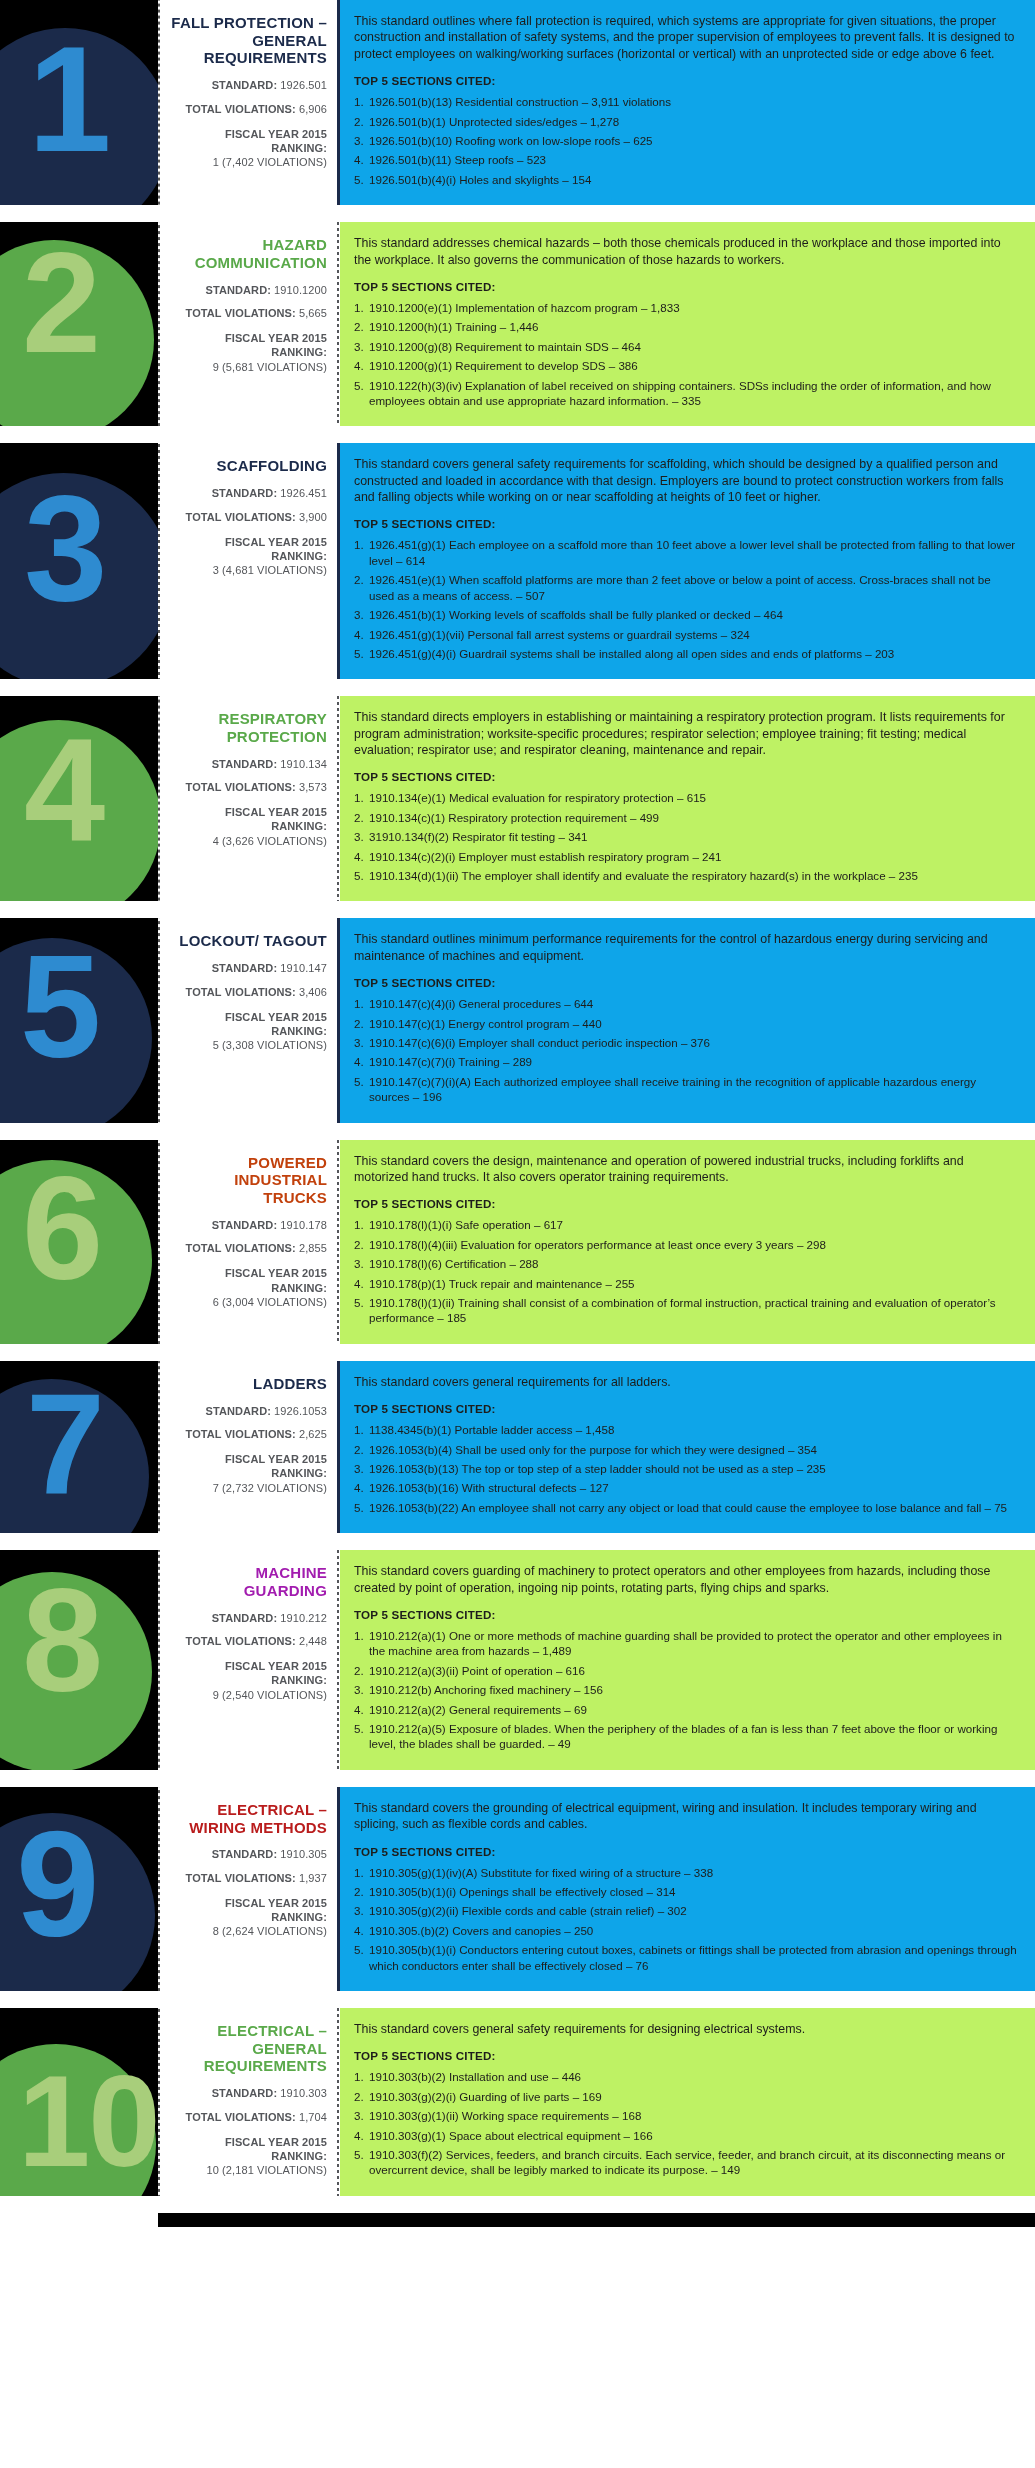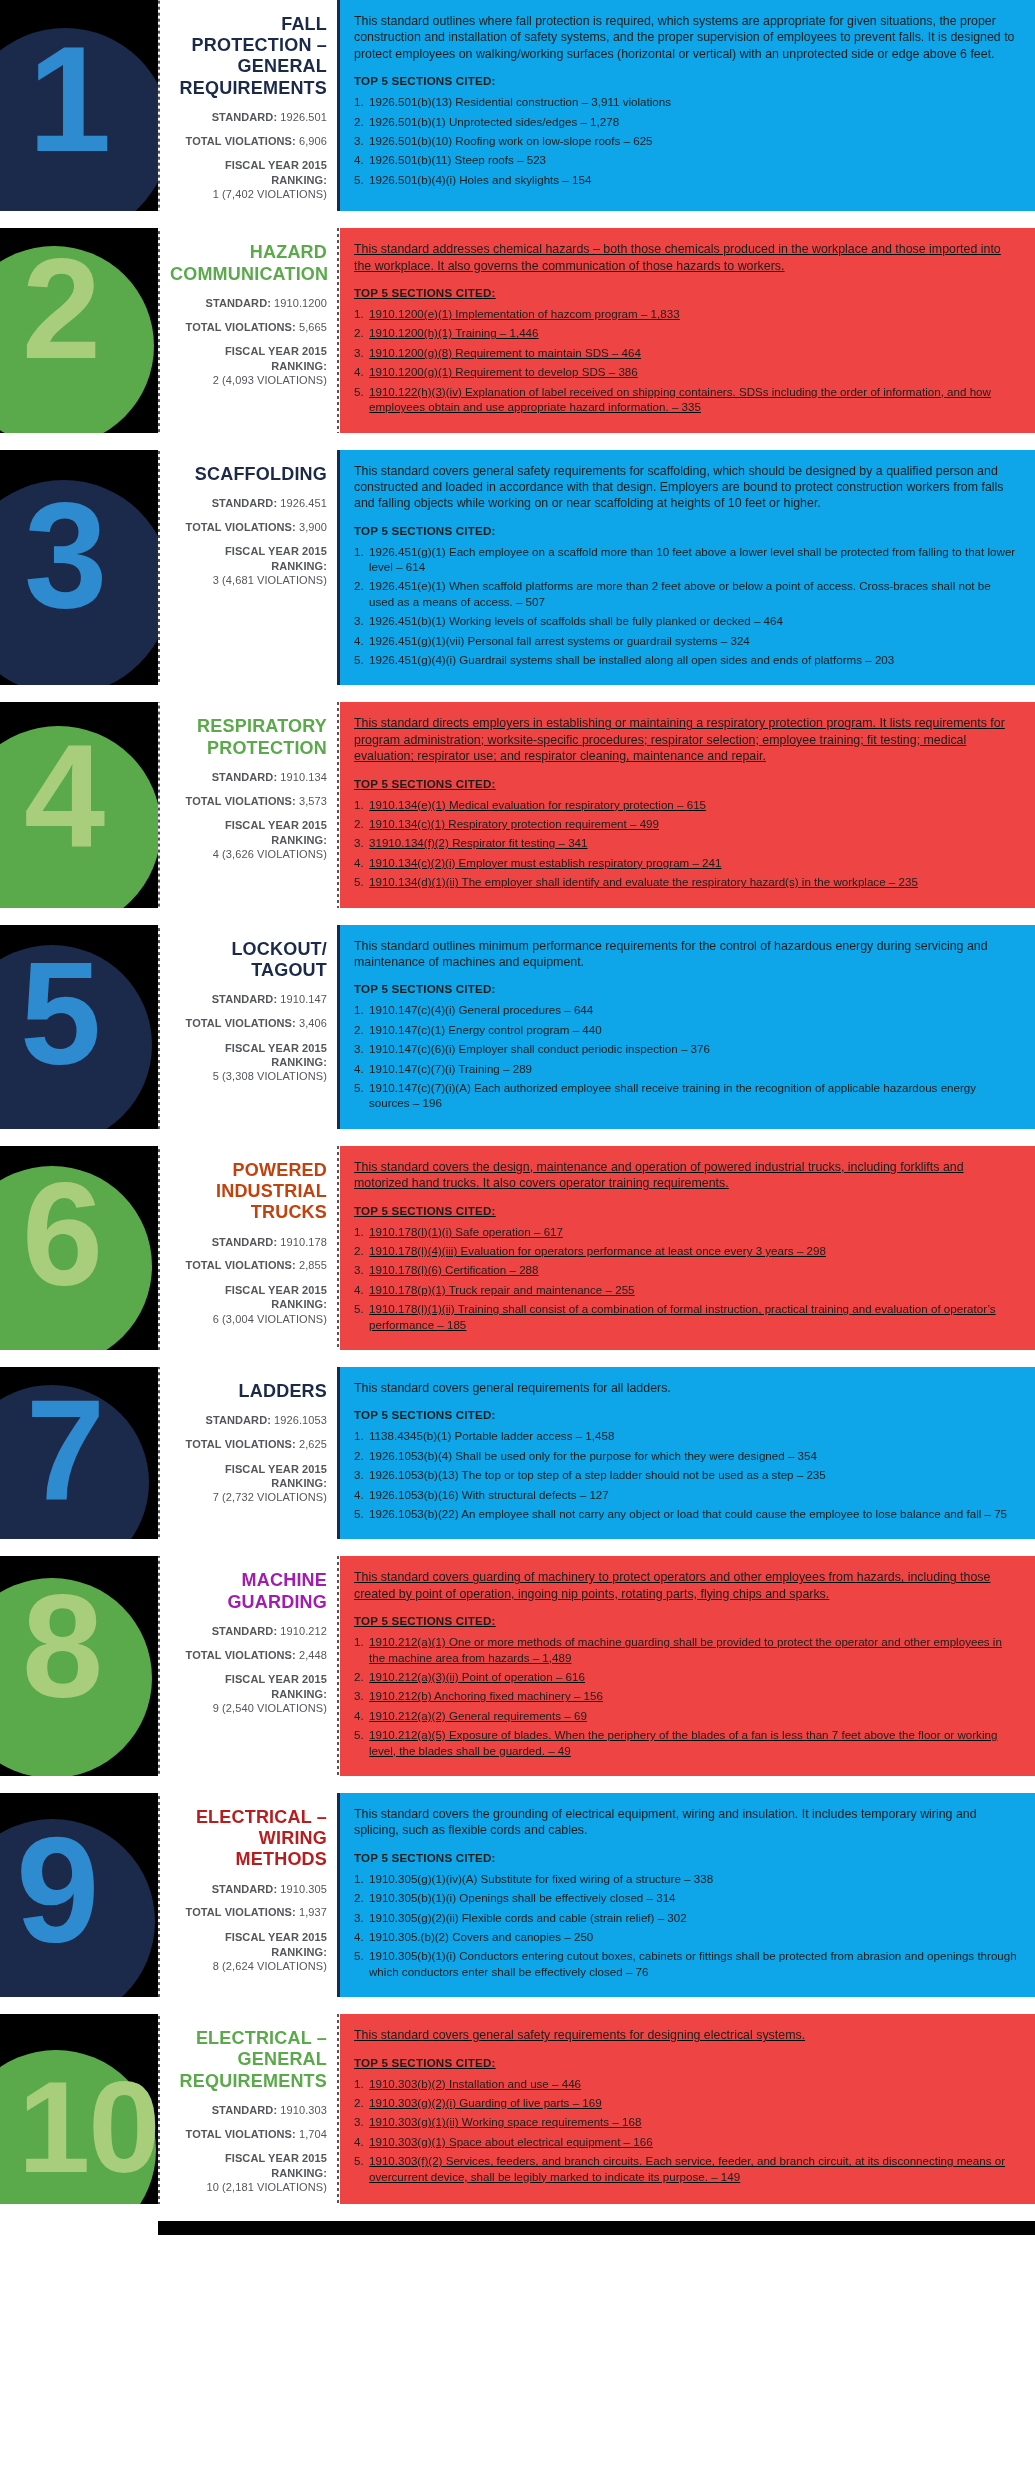--- a/index.html
+++ b/index.html
@@ -52,21 +52,21 @@
   .labelcol{
     flex:0 0 175px;
     width:175px;
     padding:14px 10px 10px 8px;
     text-align:right;
     box-sizing:border-box;
     background:#ffffff;
   }
   .labelcol h2{
     margin:0 0 12px 0;
-    font-size:18px;
+    font-size:15px;
     line-height:1.18;
     font-weight:bold;
     letter-spacing:.2px;
     text-transform:uppercase;
   }
   .kv{
     font-size:11px;
     font-weight:bold;
     color:#54565a;
     margin:0 0 10px 0;
@@ -124,21 +124,21 @@
     font-size:11.6px;
     line-height:1.33;
     color:#1d1d1b;
     margin:0 0 4px 0;
     padding-left:15px;
     text-indent:-15px;
   }
   .panel ol li .ln{display:inline-block;width:15px;text-indent:0;}
 
   .blue-panel{background:#0ea5e9;}
-  .green-panel{background:#ef4444;text-decoration:underline;}
+  .green-panel{background:#bef264;}
 
   .footbar{
     height:14px;
     background:#000000;
     margin-left:158px;
     margin-top:-17px;
     margin-bottom:17px;
   }
 </style>
 </head>
@@ -180,21 +180,21 @@
         <div class="glyph" style="font-size: 142px; left: 22px; top: 10px; color: rgb(168, 206, 123);">2</div>
       </div>
       <div class="dotsep"></div>
       <div class="labelcol">
         <h2 style="color: rgb(90, 169, 74);">HAZARD COMMUNICATION</h2>
         <div class="kv"><span>STANDARD:</span> <span class="val">1910.1200</span></div>
         <div class="kv"><span>TOTAL VIOLATIONS:</span> <span class="val">5,665</span></div>
         <div class="rank">
           <div>FISCAL YEAR 2015</div>
           <div>RANKING:</div>
-          <div class="rv">2 (4,093 VIOLATIONS)</div>
+          <div class="rv">9 (5,681 VIOLATIONS)</div>
         </div>
       </div>
       <div class="vrule dotted"></div>
       <div class="panel green-panel">
         <p class="desc">This standard addresses chemical hazards – both those chemicals produced in the workplace and those imported into the workplace. It also governs the communication of those hazards to workers.</p>
         <div class="cited">TOP 5 SECTIONS CITED:</div>
         <ol>
           <li><span class="ln">1.</span><span>1910.1200(e)(1) Implementation of hazcom program – 1,833</span></li>
           <li><span class="ln">2.</span><span>1910.1200(h)(1) Training – 1,446</span></li>
           <li><span class="ln">3.</span><span>1910.1200(g)(8) Requirement to maintain SDS – 464</span></li>

